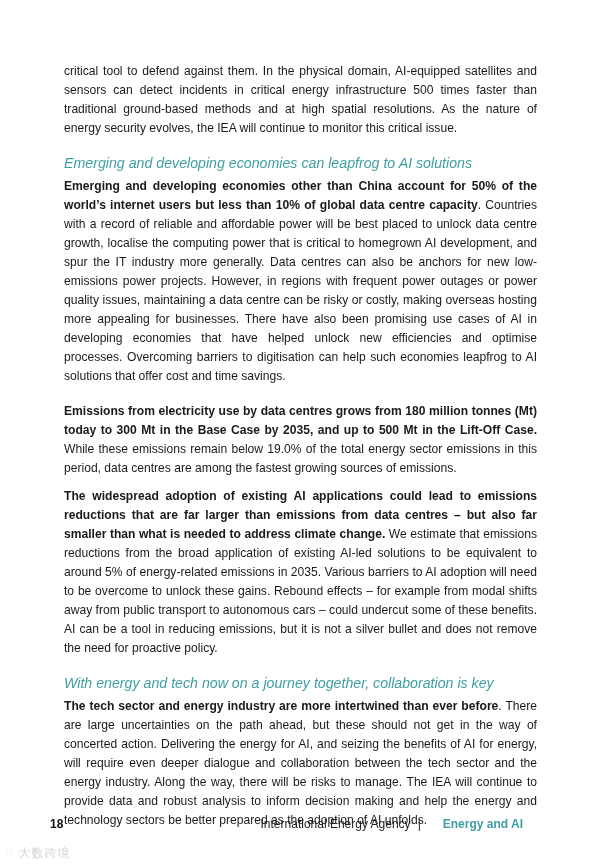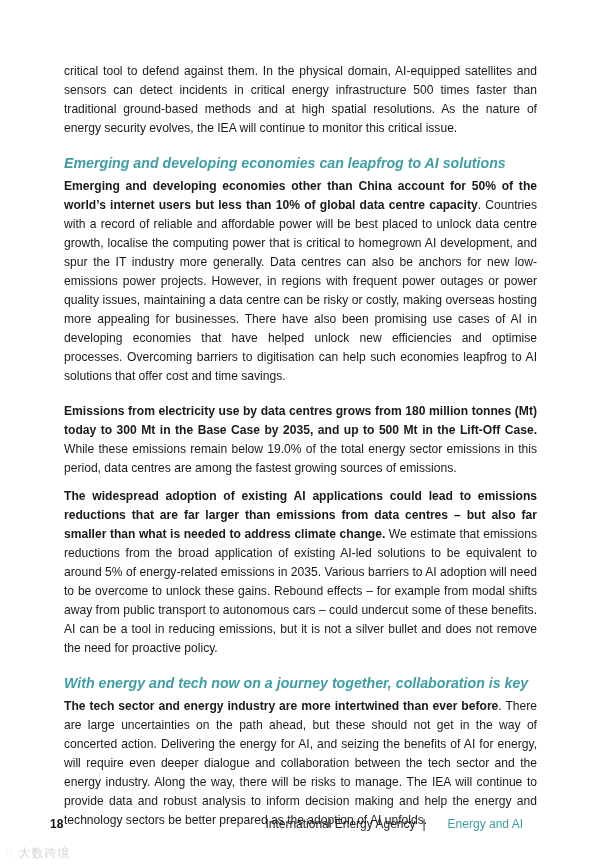--- a/index.html
+++ b/index.html
@@ -2,28 +2,28 @@
 <html><head>
 <meta charset="utf-8">
 <style>
   html, body { margin: 0; padding: 0; background: #ffffff; }
   body { width: 604px; height: 868px; position: relative; overflow: hidden;
          font-family: "Liberation Sans", sans-serif; color: #1a1a1a; }
   .page { position: absolute; left: 64px; top: 62px; width: 473px; }
   p { margin: 0 0 9px 0; font-size: 12.1px; line-height: 19px; text-align: justify; }
   p b { font-weight: bold; }
   h2 { margin: 0 0 4px 0; font-size: 14.2px; line-height: 19px; font-style: italic;
-       font-weight: bold; color: #3e9ea3; }
+       font-weight: normal; color: #3e9ea3; }
   .sec { margin-top: 16px; }
   .footer { position: absolute; top: 817px; left: 50px; width: 473px; height: 18px;
             font-size: 12px; }
   .pagenum { position: absolute; left: 0; top: 0; font-weight: bold; color: #111; }
   .org { position: absolute; right: 0; top: 0; white-space: nowrap; color: #222; }
   .org .sep { margin: 0 7px; }
-  .org .brand { color: #3e9ea3; font-weight: normal; padding-left: 15px; }
+  .org .brand { color: #3e9ea3; font-weight: bold; padding-left: 15px; }
   .watermark { position: absolute; left: 6px; top: 845px; font-size: 12px;
                color: #d4d4d4; letter-spacing: 1px; }
 </style>
 </head>
 <body>
 
 <div class="page">
   <p>critical tool to defend against them. In the physical domain, AI-equipped satellites and sensors can detect incidents in critical energy infrastructure 500 times faster than traditional ground-based methods and at high spatial resolutions. As the nature of energy security evolves, the IEA will continue to monitor this critical issue.</p>
 
   <div class="sec">

